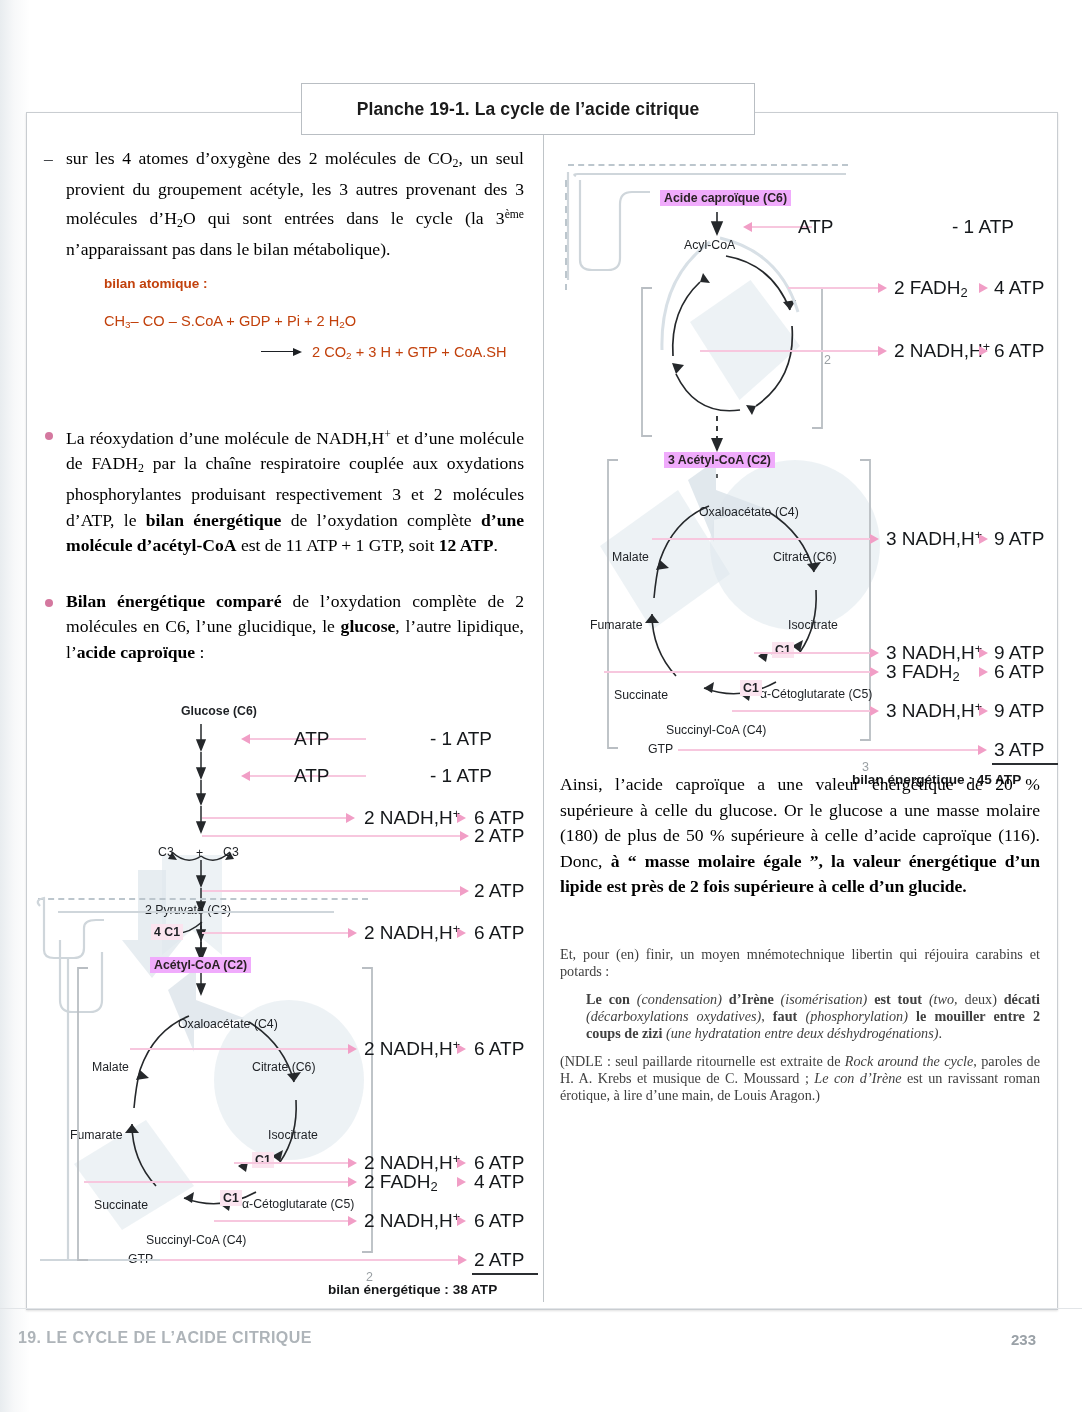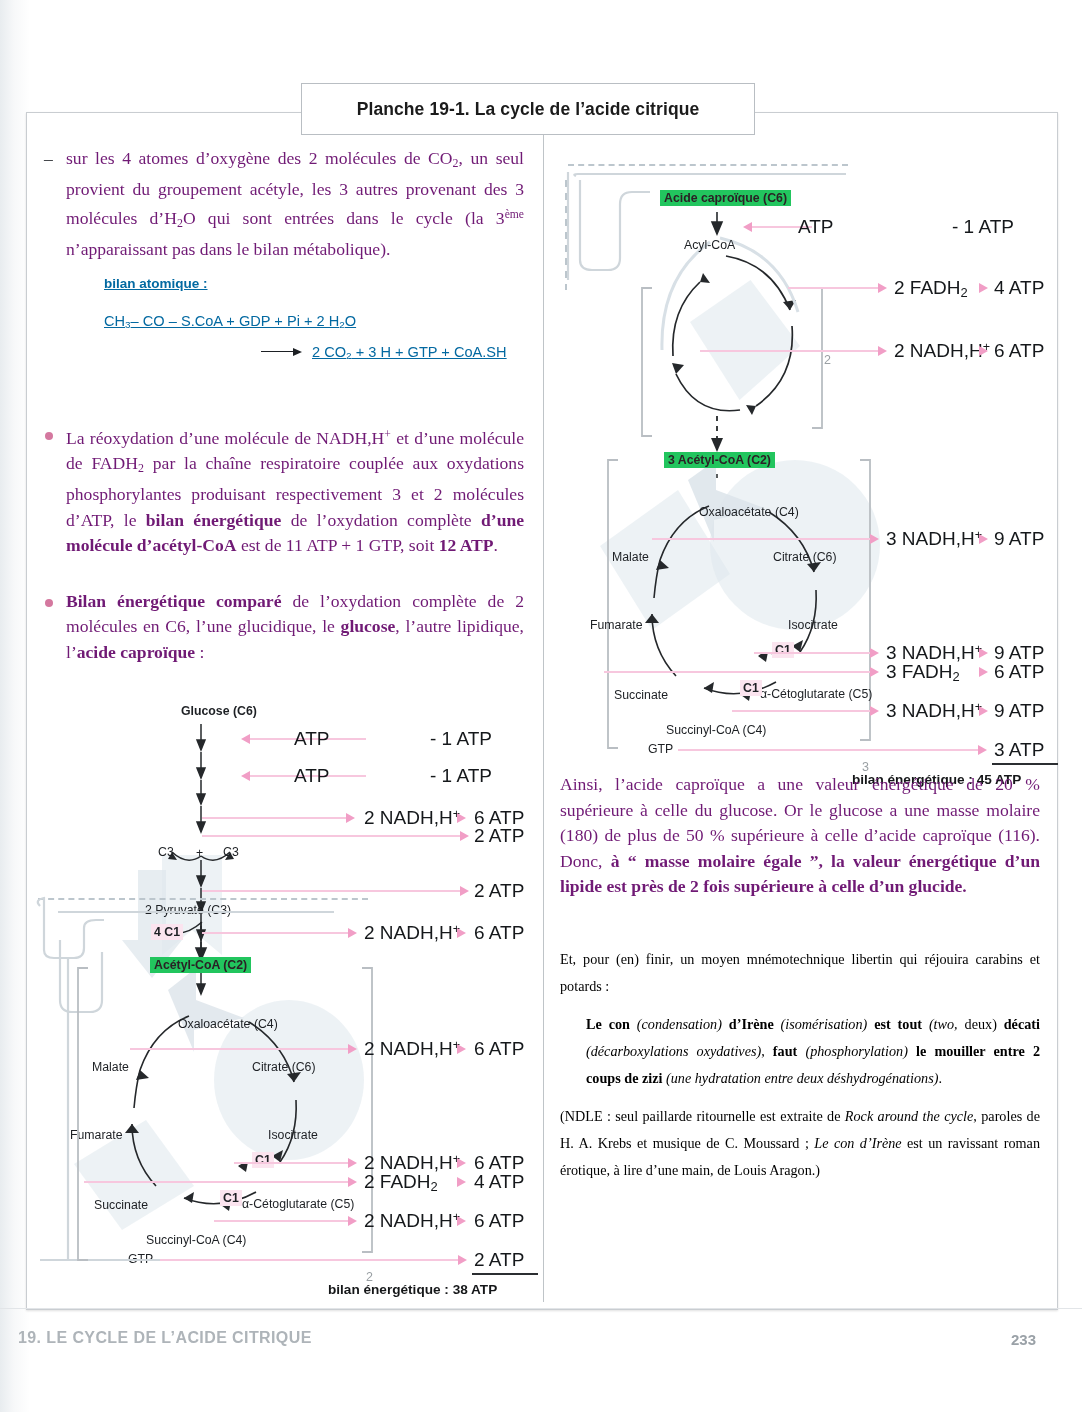--- a/index.html
+++ b/index.html
@@ -15,51 +15,51 @@
   
   .title-plate{position:absolute;left:301px;top:83px;width:452px;height:50px;
      background:#fff;border:1px solid #b9bec3;display:flex;align-items:center;justify-content:center;z-index:5;}
   .title-plate span{font-family:"Liberation Sans",sans-serif;font-weight:bold;font-size:17.5px;color:#1b1b1b;letter-spacing:.1px;}
 
   
   .col{position:absolute;}
   .colL{left:44px;top:146px;width:480px;}
   .colR{left:560px;top:146px;width:480px;}
 
-  p.body{font-size:17.6px;line-height:25.6px;color:#701a75;text-align:justify;margin:0 0 13px 0;}
+  p.body{font-size:17.6px;line-height:25.6px;color:#000000;text-align:justify;margin:0 0 13px 0;}
   .bullet{position:relative;padding-left:22px;}
   .bullet:before{content:"";position:absolute;left:1px;top:10px;width:8px;height:8px;border-radius:50%;
       background:#d4789f;}
   .dash{position:relative;padding-left:22px;}
   .dash:before{content:"\2013";position:absolute;left:0;top:0;color:#23272b;}
   b{font-weight:bold;}
   sub{font-size:.68em;vertical-align:-0.25em;}
   sup{font-size:.66em;vertical-align:0.5em;}
 
   
-  .eqblock{font-family:"Liberation Sans",sans-serif;color:#0369a1;margin:14px 0 0 60px;text-decoration:underline;}
+  .eqblock{font-family:"Liberation Sans",sans-serif;color:#c2410c;margin:14px 0 0 60px;}
   .eqtitle{font-weight:bold;font-size:13.5px;margin-bottom:20px;}
   .eq{font-size:14.6px;line-height:21px;margin-bottom:6px;white-space:nowrap;}
   .arrow{display:inline-block;width:44px;height:8px;position:relative;vertical-align:1px;margin:0 7px;}
   .arrow:before{content:"";position:absolute;left:0;top:3px;width:36px;height:1.4px;background:#1d2024;}
   .arrow:after{content:"";position:absolute;left:32px;top:0px;border-left:9px solid #1d2024;
      border-top:4px solid transparent;border-bottom:4px solid transparent;}
   .row2{margin-left:150px;}
   .row2b{margin-left:150px;}
 
   
-  .note{font-size:14.2px;line-height:27px;color:#000000;text-align:justify;margin:0 0 11px 0;}
+  .note{font-size:14.2px;line-height:17px;color:#404040;text-align:justify;margin:0 0 11px 0;}
   .note.indent{margin-left:26px;}
   i{font-style:italic;}
 
   
   .diagram{position:relative;font-family:"Liberation Sans",sans-serif;color:#1d2024;}
   .lbl{position:absolute;font-size:12.3px;white-space:nowrap;color:#1d2024;}
   .lbl.b{font-weight:bold;}
-  .lbl.pink{background:#22c55e;color:#2a2125;padding:1px 4px;}
+  .lbl.pink{background:#f0abfc;color:#2a2125;padding:1px 4px;}
   .lbl.c1{font-weight:bold;background:#fbe4ef;padding:1px 3px;}
   .val{position:absolute;font-size:19px;white-space:nowrap;color:#15181b;}
   .hline{position:absolute;height:2.4px;background:#f7c7de;}
   .parrow{position:absolute;width:0;height:0;border-left:9px solid #f19ec6;
      border-top:5px solid transparent;border-bottom:5px solid transparent;}
   .parrow.left{border-left:none;border-right:9px solid #f19ec6;}
   .brknum{position:absolute;font-size:12.5px;color:#9aa0a4;}
   .dashline{position:absolute;height:0;border-top:2.2px dashed #bcc6cd;}
   .bilan{position:absolute;font-weight:bold;font-size:13.6px;color:#151719;white-space:nowrap;}
   .underl{position:absolute;height:2px;background:#2b2e31;}

